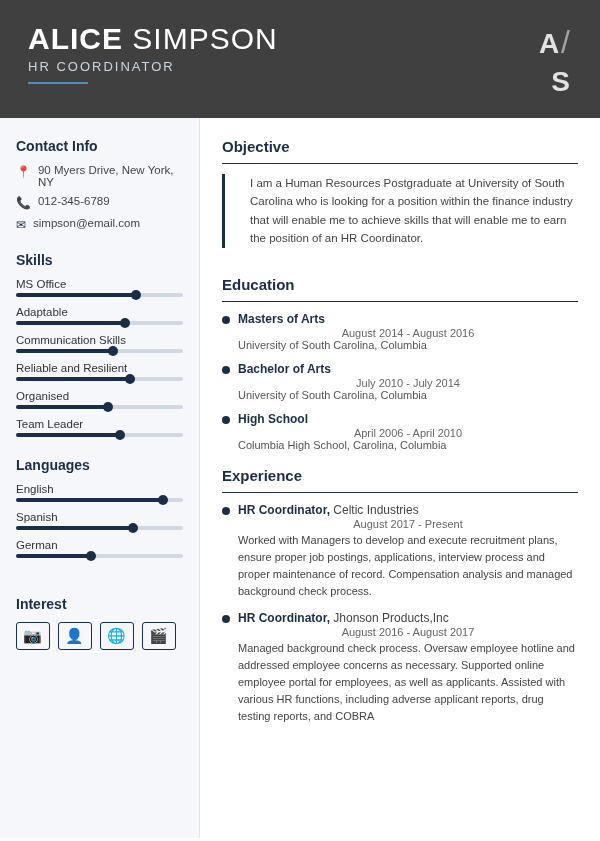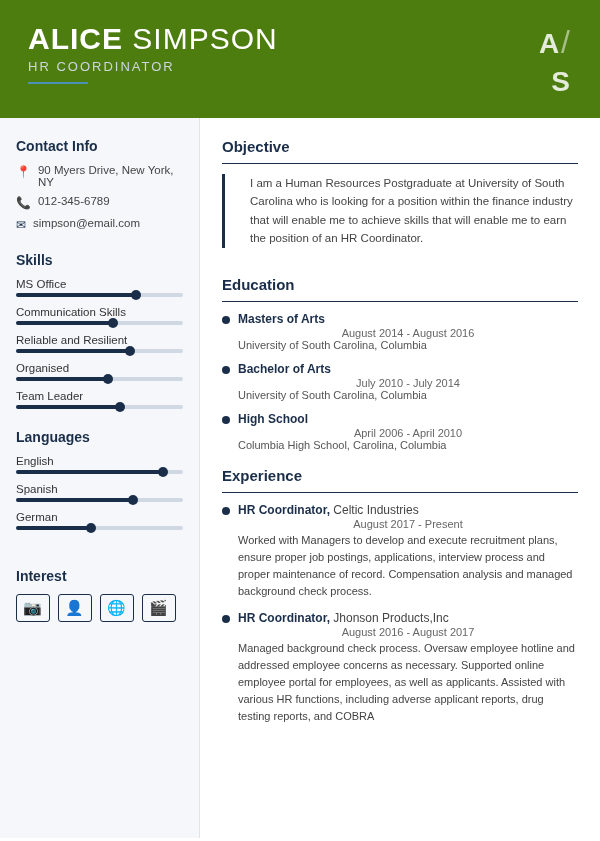--- a/index.html
+++ b/index.html
@@ -7,21 +7,21 @@
       width: 600px;
       min-height: 841px;
       font-family: Arial, sans-serif;
       background: #fff;
       color: #333;
       font-size: 12px;
     }
 
     
     .header {
-      background-color: #4d7c0f;
+      background-color: #404040;
       color: #fff;
       padding: 22px 28px 18px 28px;
       display: flex;
       justify-content: space-between;
       align-items: flex-start;
     }
     .header-left {}
     .header-name {
       font-size: 30px;
       letter-spacing: 1px;
@@ -266,20 +266,27 @@
     </div>
 
     <div class="skills-section">
       <div class="section-title-left">Skills</div>
       <div id="skills-list">
           <div class="skill-item">
       <div class="skill-name">MS Office</div>
       <div class="skill-bar-bg">
         <div class="skill-bar-fill" style="width:72%"></div>
         <div class="skill-bar-dot" style="left:calc(72% - 5px)"></div>
+      </div>
+    </div>
+          <div class="skill-item">
+      <div class="skill-name">Adaptable</div>
+      <div class="skill-bar-bg">
+        <div class="skill-bar-fill" style="width:65%"></div>
+        <div class="skill-bar-dot" style="left:calc(65% - 5px)"></div>
       </div>
     </div>
           <div class="skill-item">
       <div class="skill-name">Communication Skills</div>
       <div class="skill-bar-bg">
         <div class="skill-bar-fill" style="width:58%"></div>
         <div class="skill-bar-dot" style="left:calc(58% - 5px)"></div>
       </div>
     </div>
           <div class="skill-item">

